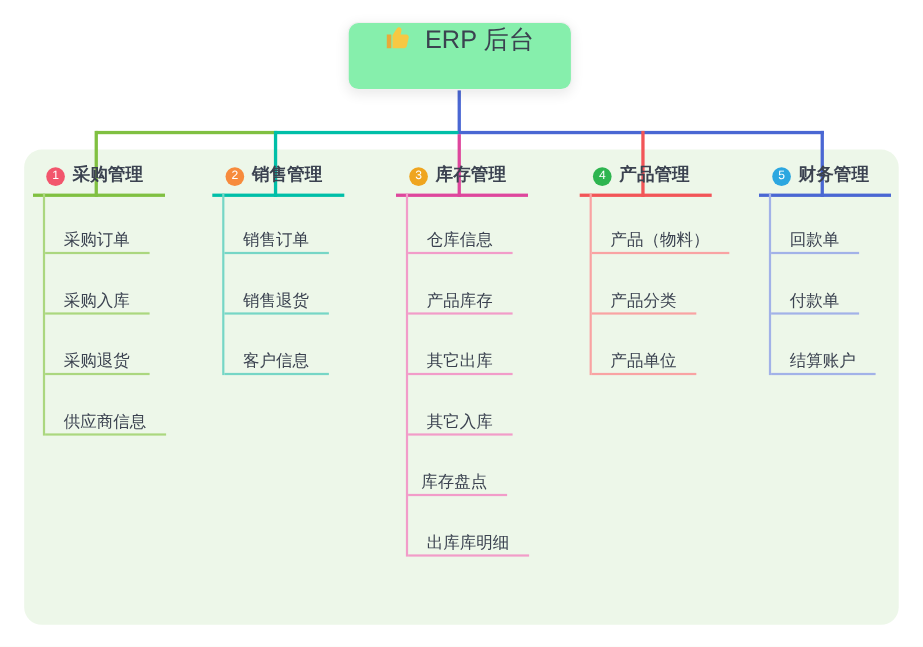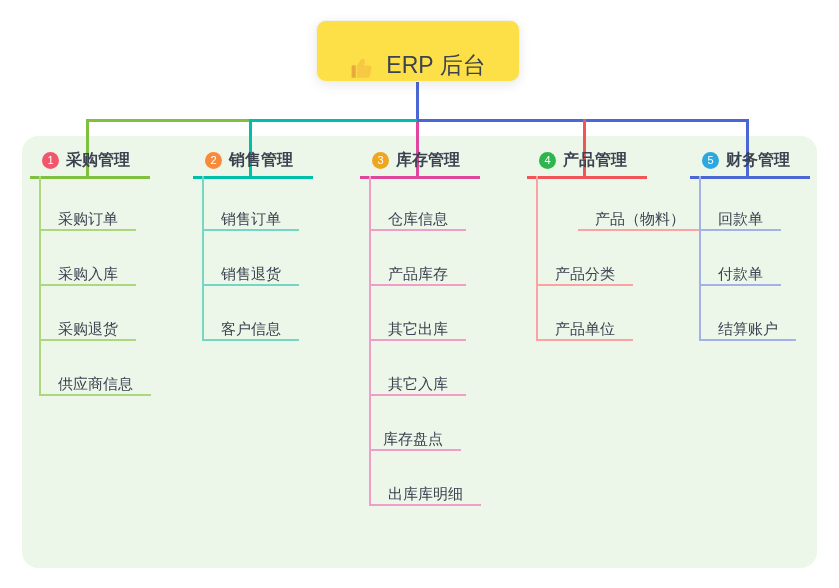--- a/index.html
+++ b/index.html
@@ -9,23 +9,23 @@
     font-family:"Liberation Sans","DejaVu Sans",sans-serif;
     color:#3b4250;
   }
   .panel{
     position:absolute;left:22px;top:136px;width:795px;height:432px;
     border-radius:16px;
   }
   .line{position:absolute;}
   .root-node{
     position:absolute;left:316px;top:20px;width:204px;height:62px;
-    background:#fde047;border:1px solid #f1f1f1;border-radius:10px;
+    background:#86efac;border:1px solid #f1f1f1;border-radius:10px;
     box-shadow:0 3px 12px rgba(0,0,0,.09);
-    display:flex;align-items:flex-end;justify-content:center;gap:10px;
+    display:flex;align-items:flex-start;justify-content:center;gap:10px;
     font-size:23px;font-weight:500;color:#3b4250;box-sizing:border-box;
   }
   .root-node .icon{display:flex;align-items:center;}
   .branch-header{
     position:absolute;top:150px;width:120px;box-sizing:border-box;
     display:flex;align-items:center;gap:7px;
     padding:0 0 6px 12px;
     border-bottom:3px solid #000;
     font-size:16px;font-weight:600;line-height:20px;color:#3b4250;
     white-space:nowrap;
@@ -104,21 +104,21 @@
       <div class="child" style="border-bottom-color: rgb(242, 156, 201);">其它出库</div>
       <div class="child" style="border-bottom-color: rgb(242, 156, 201);">其它入库</div>
       <div class="child" style="border-bottom-color: rgb(242, 156, 201); padding-left: 12px;">库存盘点</div>
       <div class="child" style="border-bottom-color: rgb(242, 156, 201);">出库库明细</div>
     </div>
     <div class="branch-header" style="left: 527px; border-bottom-color: rgb(242, 85, 88);">
       <span class="badge" style="background: rgb(46, 181, 80);">4</span>
       <span>产品管理</span>
     </div>
     <div class="children" style="left: 536px; top: 176px; border-left-color: rgb(249, 163, 163);">
-      <div class="child" style="border-bottom-color: rgb(249, 163, 163); margin-left: 40px;">产品（物料）</div>
+      <div class="child" style="border-bottom-color: rgb(249, 163, 163);">产品（物料）</div>
       <div class="child" style="border-bottom-color: rgb(249, 163, 163);">产品分类</div>
       <div class="child" style="border-bottom-color: rgb(249, 163, 163);">产品单位</div>
     </div>
     <div class="branch-header" style="left: 690px; border-bottom-color: rgb(74, 103, 211);">
       <span class="badge" style="background: rgb(44, 167, 224);">5</span>
       <span>财务管理</span>
     </div>
     <div class="children" style="left: 699px; top: 176px; border-left-color: rgb(162, 178, 232); text-align: right;">
       <div class="child" style="border-bottom-color: rgb(162, 178, 232);">回款单</div>
       <div class="child" style="border-bottom-color: rgb(162, 178, 232);">付款单</div>

